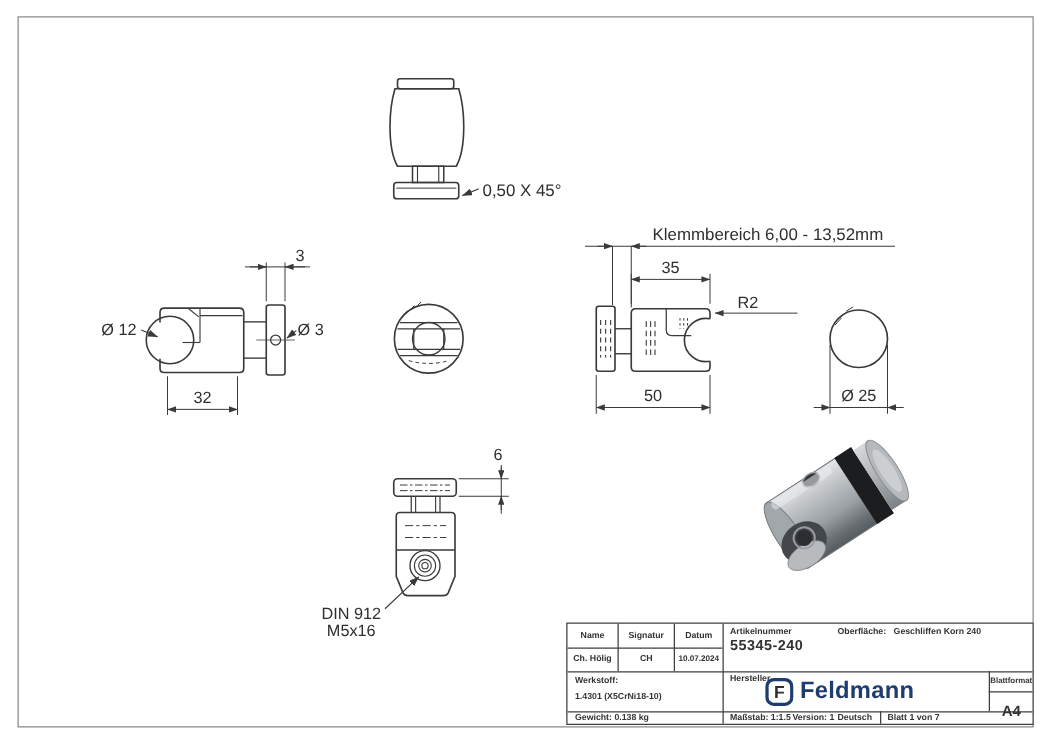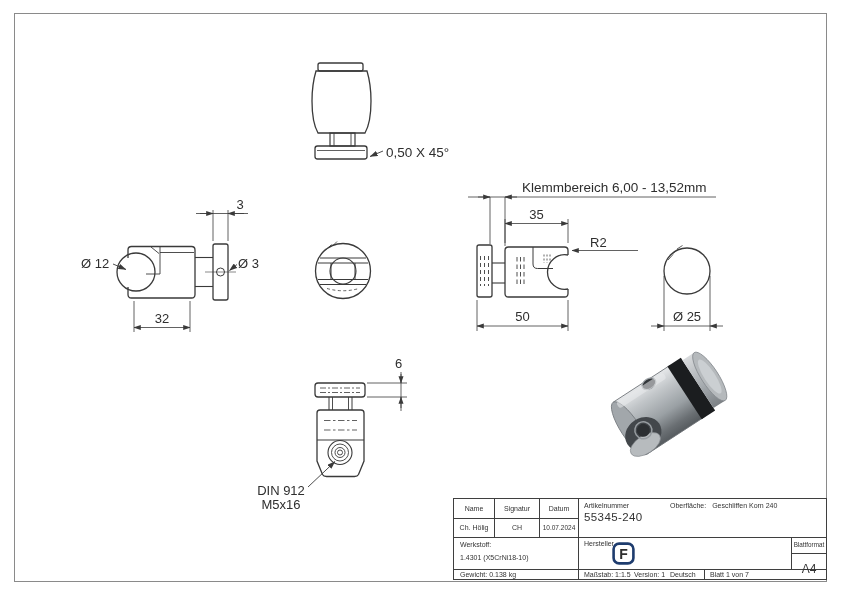--- a/index.html
+++ b/index.html
@@ -5,21 +5,21 @@
   html,body{margin:0;padding:0;background:#ffffff;}
   body{width:842px;height:595px;position:relative;overflow:hidden;
        font-family:"Liberation Sans","DejaVu Sans",sans-serif;}
   .frame{position:absolute;left:14px;top:13px;width:813px;height:569px;
          border:1.5px solid #8a8a8a;box-sizing:border-box;}
   svg text{fill:#2e2e2e;font-family:"Liberation Sans","DejaVu Sans",sans-serif;}
   
   .tb{position:absolute;left:453px;top:498px;width:374px;height:82px;
       border:1px solid #3f3f3f;box-sizing:border-box;color:#333;background:#fff;}
   .tb .vl,.tb .hl{position:absolute;background:#3f3f3f;}
-  .tb .c{position:absolute;font-size:7px;white-space:nowrap;}
+  .tb .c{position:absolute;font-size:7px;white-space:nowrap;font-weight:bold;}
   .ctr{text-align:center;}
   .brandrow{position:absolute;display:flex;align-items:center;gap:5px;}
   .brandname{font-size:19px;font-weight:bold;color:#1e3c6e;letter-spacing:.2px;}
 </style>
 </head>
 <body>
 
 <div class="frame"></div>
 
 <svg width="842" height="595" viewBox="0 0 842 595" style="position:absolute;left:0;top:0;">
@@ -252,20 +252,21 @@
     <span>Oberfläche:</span>
     <span style="margin-left:4px">Geschliffen Korn 240</span>
   </div>
 
   <div class="c" style="left:130px;top:41px">Hersteller</div>
   <div class="brandrow" style="left:158px;top:40px;height:28px">
     <svg width="23" height="23" viewBox="0 0 23 23">
       <rect x="1.6" y="1.6" width="19.8" height="19.8" rx="5.5" fill="none" stroke="#1e3c6e" stroke-width="2.6"></rect>
       <text x="11.5" y="16.6" text-anchor="middle" font-size="14" font-weight="bold" fill="#1e3c6e" font-family="Liberation Sans, sans-serif">F</text>
     </svg>
+    <span class="brandname">Feldmann</span>
   </div>
   <div class="c ctr" style="left:338px;top:38px;width:34px;height:16px;line-height:16px;font-size:6.3px">Blattformat</div>
   <div class="c ctr" style="left:338px;top:62px;width:34px;height:16px;line-height:16px;font-size:12px">A4</div>
 
   <div class="c" style="left:130px;top:70px;height:12px;line-height:12px">Maßstab: 1:1.5</div>
   <div class="c" style="left:180px;top:70px;height:12px;line-height:12px">Version: 1</div>
   <div class="c" style="left:216px;top:70px;height:12px;line-height:12px">Deutsch</div>
   <div class="c" style="left:256px;top:70px;height:12px;line-height:12px">Blatt 1 von 7</div>
 </div>
 

